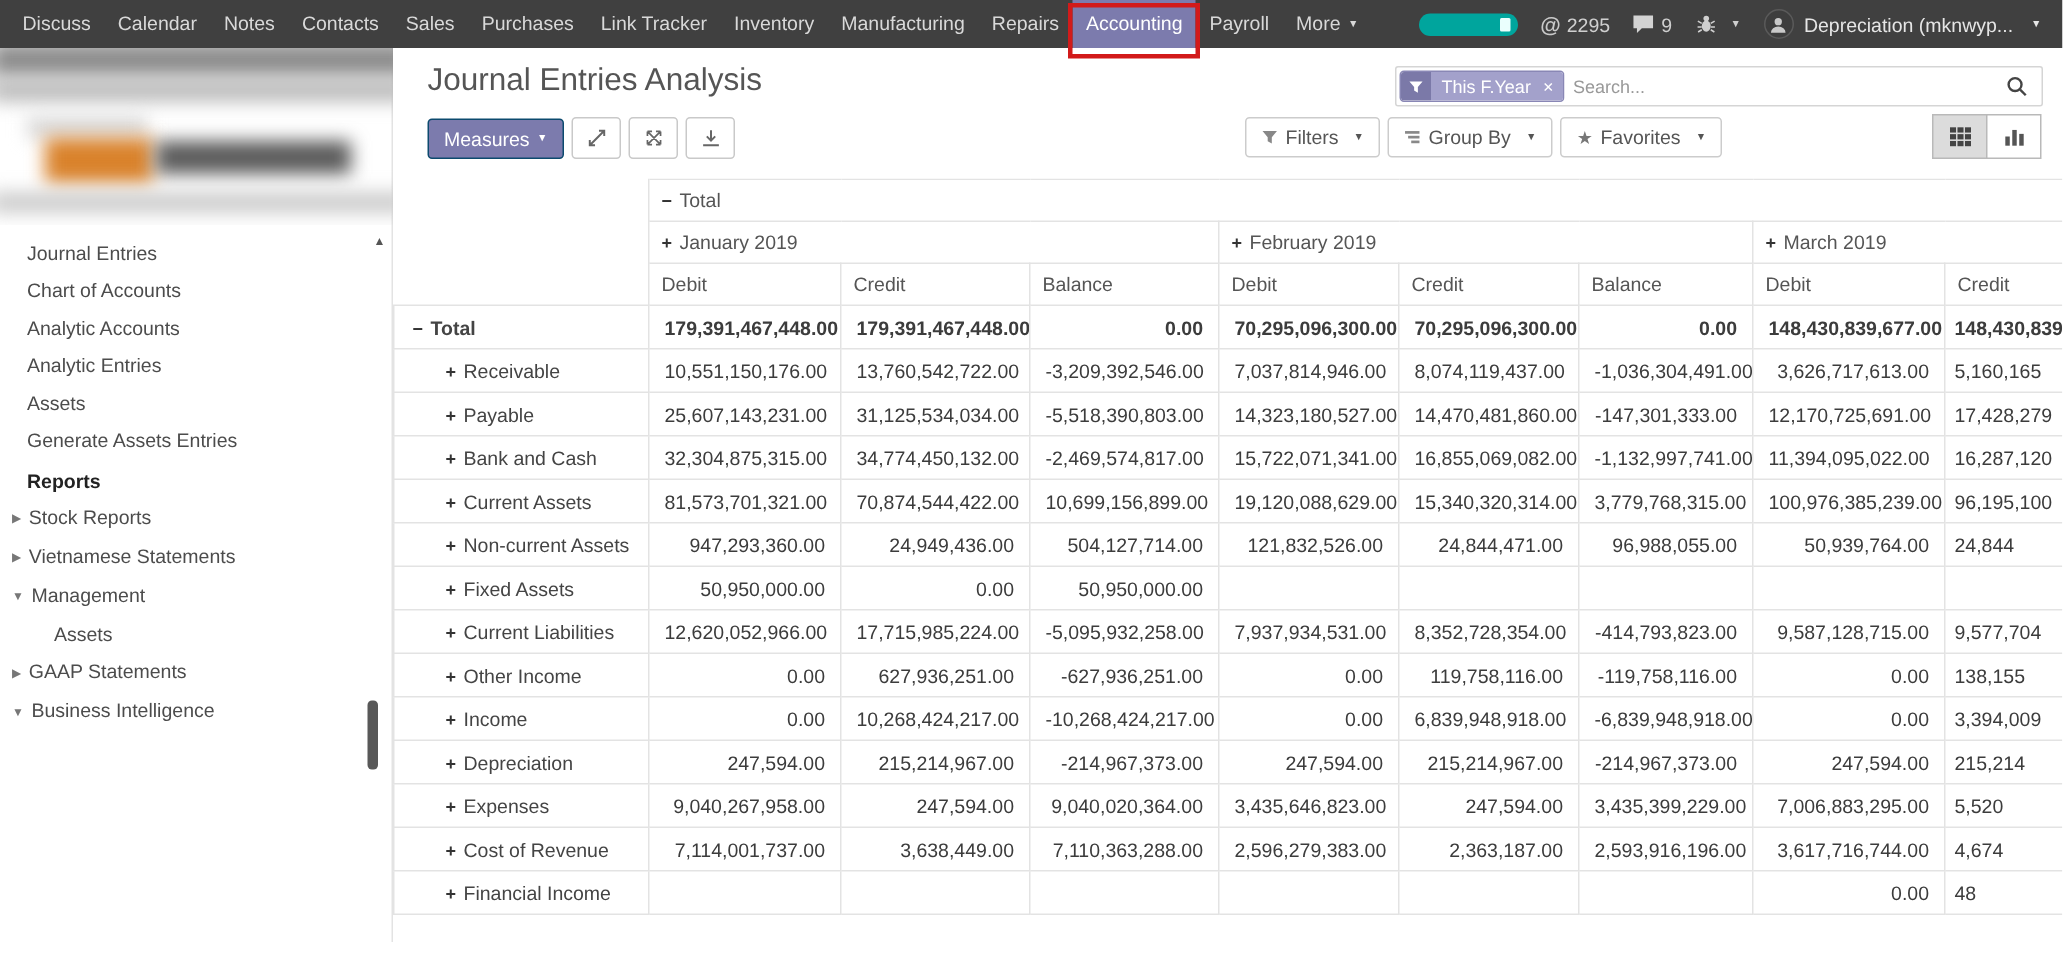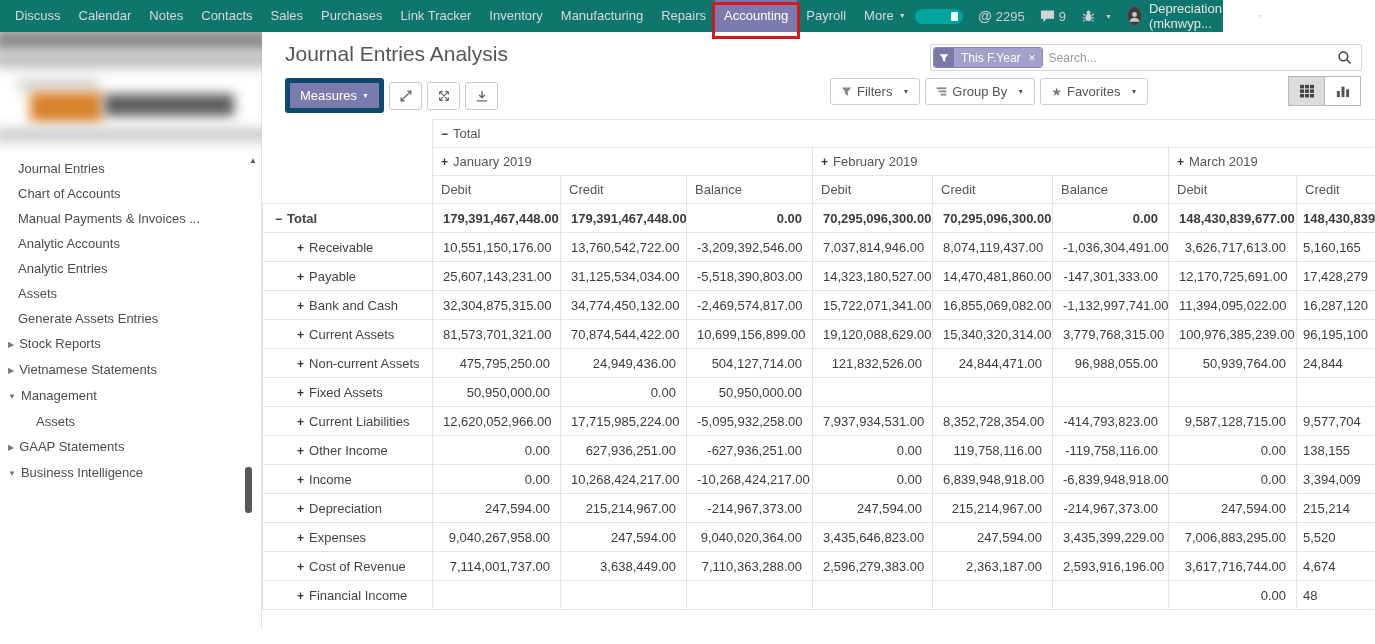--- a/index.html
+++ b/index.html
@@ -3,22 +3,22 @@
 <meta charset="utf-8">
 <style>
   * { box-sizing: border-box; }
   html,body { margin:0; padding:0; }
   body {
     width:1375px; height:644px; overflow:hidden; position:relative;
     font-family:"Liberation Sans", sans-serif; background:#fff; font-size:13px;
   }
   
   .topbar {
-    position:absolute; top:0; left:0; width:1223px; height:32px;
-    background:#0f766e; display:flex; align-items:center; color:#d9d9d9; z-index:50;
+    position:absolute; top:0; left:0; width:1375px; height:32px;
+    background:#404040; display:flex; align-items:center; color:#d9d9d9; z-index:50;
   }
   .tb-menu { display:flex; height:32px; margin-left:6px; }
   .tb-item {
     padding:0 9px; line-height:32px; white-space:nowrap; cursor:pointer; color:#d9d9d9;
     position:relative; font-size:13px;
   }
   .tb-item.active { background:#7c7bad; color:#fff; }
   .annot-tab {
     position:absolute; left:-3px; right:-3px; top:2px; height:37px;
     border:3px solid #d21a1a; pointer-events:none; z-index:60;
@@ -75,21 +75,21 @@
   }
   .facet { display:flex; align-items:stretch; height:21px; border:1px solid #8987b5; border-radius:3px; overflow:hidden; font-size:12px; cursor:pointer; }
   .facet-ico { background:#7b79a8; display:flex; align-items:center; padding:0 5px; }
   .facet-label { background:#a3a1cb; color:#fff; display:flex; align-items:center; padding:0 7px; white-space:nowrap; }
   .facet-x { background:#a3a1cb; color:#fff; display:flex; align-items:center; padding:0 6px 0 1px; font-size:12px; }
   .searchbar input { flex:1; border:0; outline:0; font-size:12px; color:#666; padding:2px 6px; font-family:"Liberation Sans", sans-serif; }
   .searchbar input::placeholder { color:#999; }
   .mag { margin:0 7px; display:flex; cursor:pointer; }
   .left-btns { position:absolute; left:23px; top:46px; display:flex; align-items:center; }
   .btn-primary {
-    background:#7c7bad; border:5px solid #0c4a6e; color:#fff; font-size:13px;
+    background:#7c7bad; border:1px solid #0c4a6e; color:#fff; font-size:13px;
     padding:5px 10px; border-radius:3px; cursor:pointer; display:flex; align-items:center;
     font-family:"Liberation Sans", sans-serif;
   }
   .btn-primary .caret { vertical-align:1px; }
   .btn-icon {
     display:flex; align-items:center; justify-content:center; width:33px; height:28px;
     background:#fff; border:1px solid #c9c9c9; border-radius:3px; margin-left:5px; cursor:pointer;
   }
   .filter-cluster { position:absolute; left:568px; top:46px; display:flex; gap:5px; }
   .fbtn {
@@ -187,25 +187,25 @@
     <div class="blk b1"></div>
       <div class="blk b2"></div>
       <div class="blk b3"></div>
     <div class="blk b4"></div>
       <div class="blk b5"></div>
       <div class="blk b6"></div>
   </div>
   <nav class="snav">
     <a class="sitem">Journal Entries</a>
     <a class="sitem">Chart of Accounts</a>
-    <a class="sitem">Manual Payments &amp; Invoices ...</a>
     <a class="sitem">Analytic Accounts</a>
     <a class="sitem">Analytic Entries</a>
     <a class="sitem">Assets</a>
     <a class="sitem">Generate Assets Entries</a>
+    <div class="sheader">Reports</div>
     <a class="sitem arrowed">
       <span class="tri">▶</span><span>Stock Reports</span>
     </a>
     <a class="sitem arrowed">
       <span class="tri">▶</span><span>Vietnamese Statements</span>
     </a>
     <a class="sitem arrowed">
       <span class="tri">▼</span><span>Management</span>
     </a>
     <a class="sitem sub">Assets</a>
@@ -416,21 +416,21 @@
             <td class="num">70,874,544,422.00</td>
             <td class="num">10,699,156,899.00</td>
             <td class="num">19,120,088,629.00</td>
             <td class="num">15,340,320,314.00</td>
             <td class="num">3,779,768,315.00</td>
             <td class="num">100,976,385,239.00</td>
             <td class="num last">96,195,100</td>
           </tr>
           <tr class="">
             <td class="rowlab"><span class="tgl">+</span>Non-current Assets</td>
-            <td class="num">475,795,250.00</td>
+            <td class="num">947,293,360.00</td>
             <td class="num">24,949,436.00</td>
             <td class="num">504,127,714.00</td>
             <td class="num">121,832,526.00</td>
             <td class="num">24,844,471.00</td>
             <td class="num">96,988,055.00</td>
             <td class="num">50,939,764.00</td>
             <td class="num last">24,844</td>
           </tr>
           <tr class="">
             <td class="rowlab"><span class="tgl">+</span>Fixed Assets</td>

